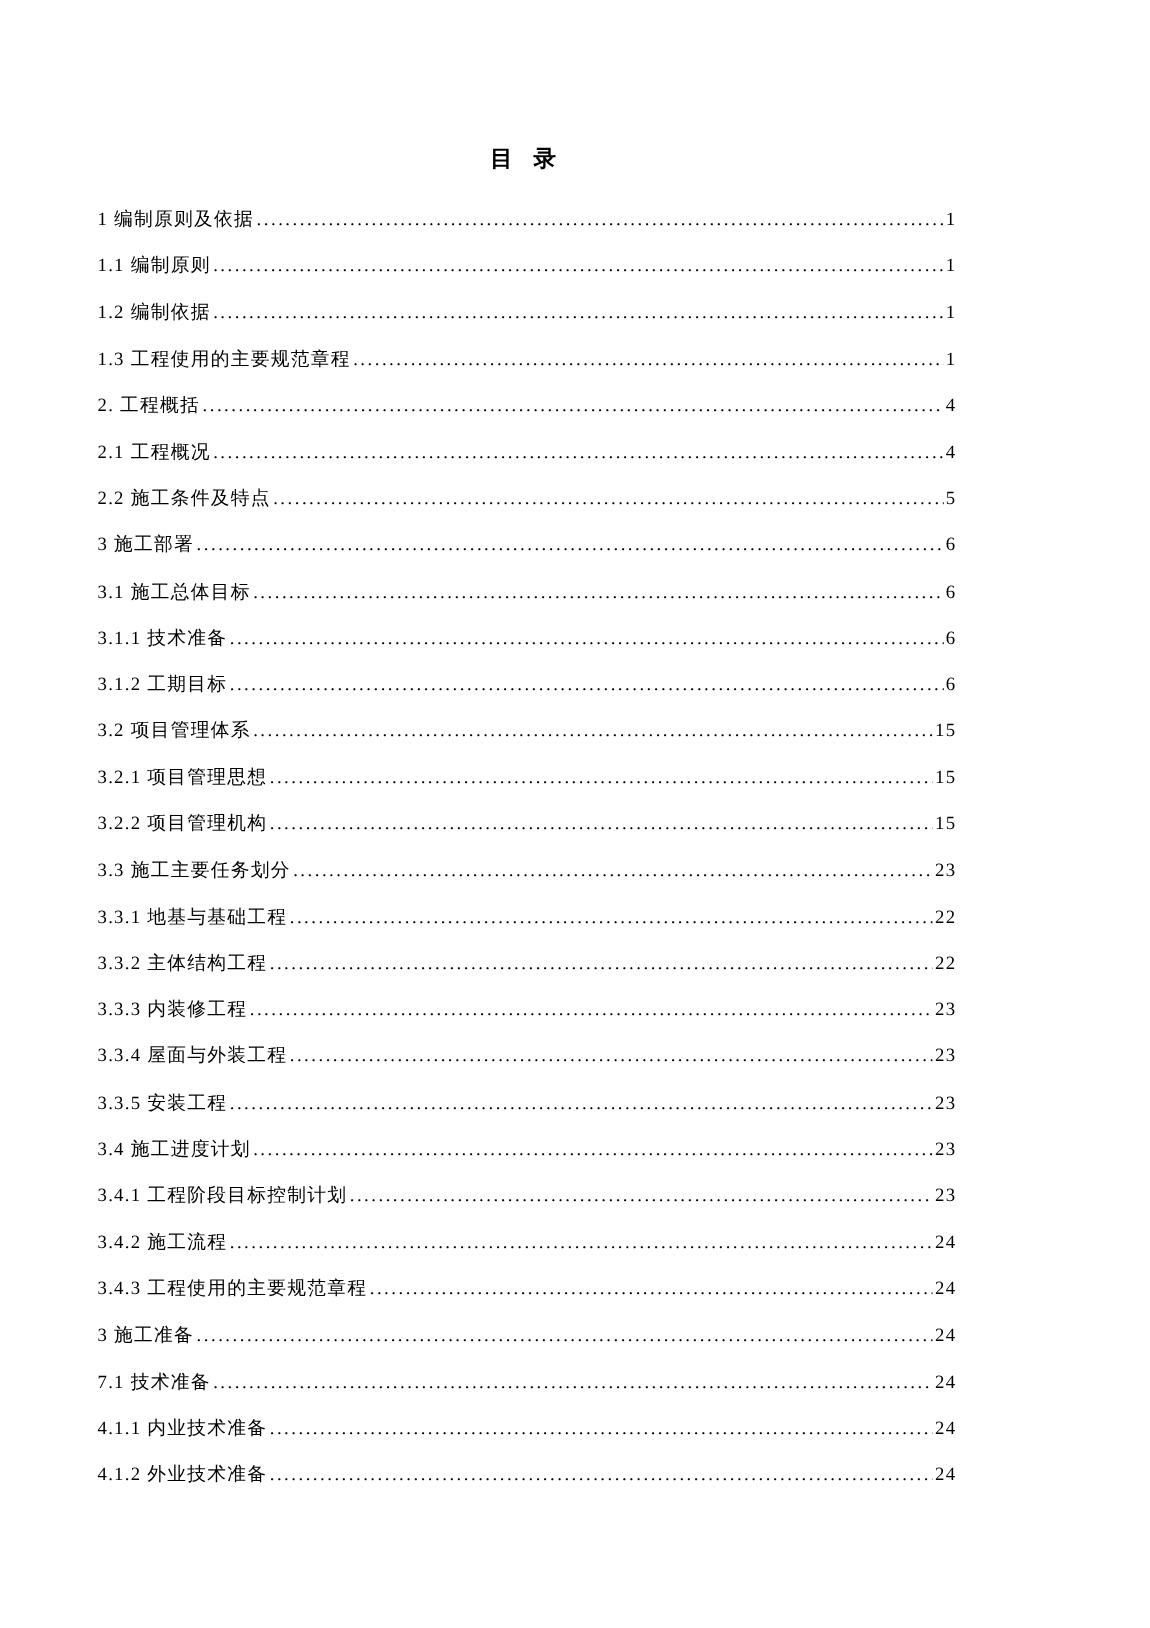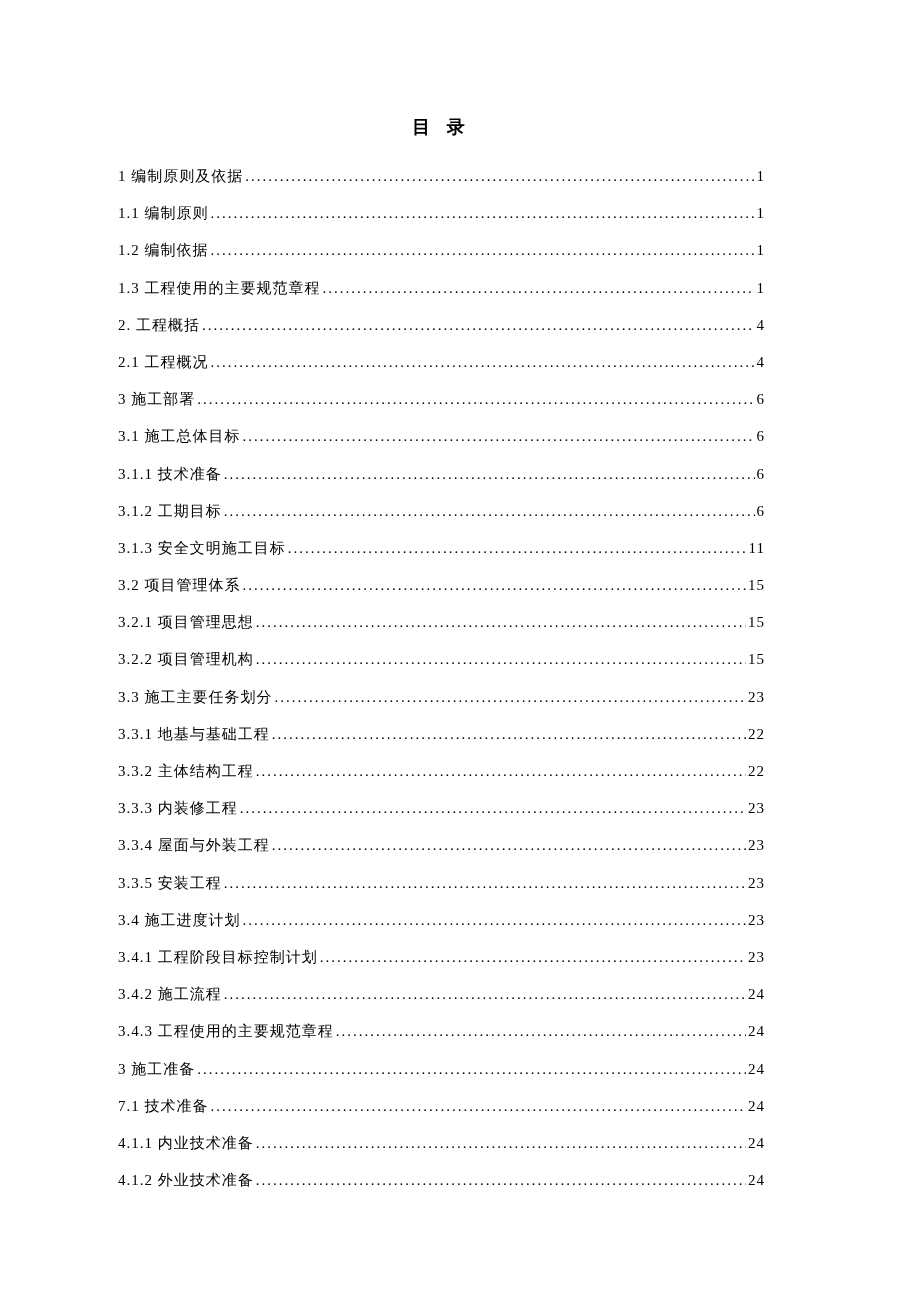--- a/index.html
+++ b/index.html
@@ -5,21 +5,21 @@
   html, body {
     margin: 0;
     padding: 0;
     background: #ffffff;
     width: 920px;
   }
   .page {
     width: 920px;
     height: 1236px;
     box-sizing: border-box;
-    padding: 115px 155px 0 118px;
+    padding: 115px 155px 0 78px;
     font-family: "SimSun", "宋体", serif;
     color: #000;
   }
   .title {
     text-align: center;
     font-weight: bold;
     font-size: 18px;
     letter-spacing: 6px;
     margin-bottom: 30px;
   }
@@ -79,43 +79,43 @@
         <span class="toc-label">2. 工程概括</span>
         <span class="toc-dots"></span>
         <span class="toc-page">4</span>
       </div>
       <div class="toc-line">
         <span class="toc-label">2.1 工程概况</span>
         <span class="toc-dots"></span>
         <span class="toc-page">4</span>
       </div>
       <div class="toc-line">
+        <span class="toc-label">2.2 施工条件及特点</span>
+        <span class="toc-dots"></span>
+        <span class="toc-page">5</span>
+      </div>
+      <div class="toc-line">
         <span class="toc-label">3 施工部署</span>
         <span class="toc-dots"></span>
         <span class="toc-page">6</span>
       </div>
       <div class="toc-line">
         <span class="toc-label">3.1 施工总体目标</span>
         <span class="toc-dots"></span>
         <span class="toc-page">6</span>
       </div>
       <div class="toc-line">
         <span class="toc-label">3.1.1 技术准备</span>
         <span class="toc-dots"></span>
         <span class="toc-page">6</span>
       </div>
       <div class="toc-line">
         <span class="toc-label">3.1.2 工期目标</span>
         <span class="toc-dots"></span>
         <span class="toc-page">6</span>
-      </div>
-      <div class="toc-line">
-        <span class="toc-label">3.1.3 安全文明施工目标</span>
-        <span class="toc-dots"></span>
-        <span class="toc-page">11</span>
       </div>
       <div class="toc-line">
         <span class="toc-label">3.2 项目管理体系</span>
         <span class="toc-dots"></span>
         <span class="toc-page">15</span>
       </div>
       <div class="toc-line">
         <span class="toc-label">3.2.1 项目管理思想</span>
         <span class="toc-dots"></span>
         <span class="toc-page">15</span>

